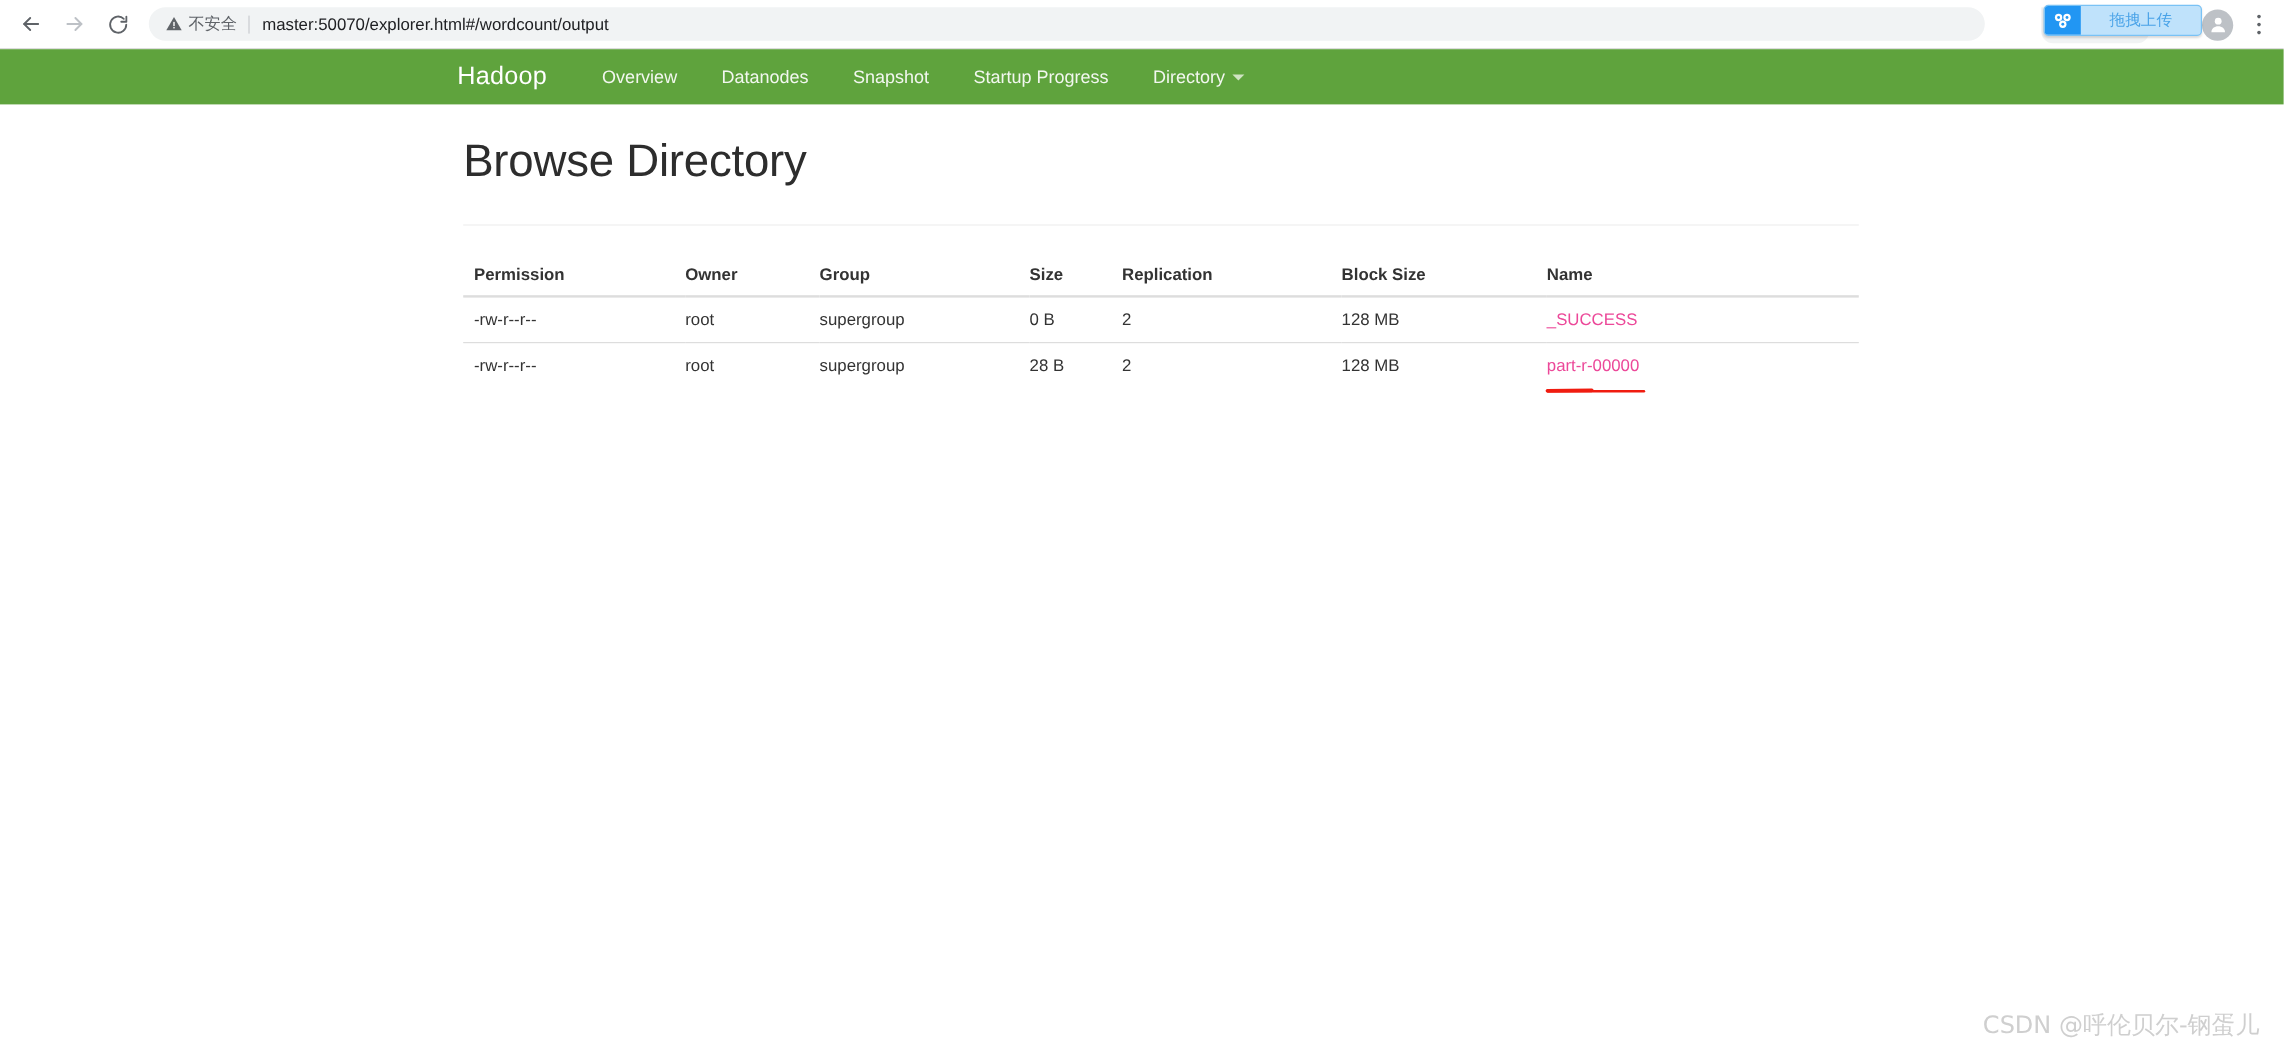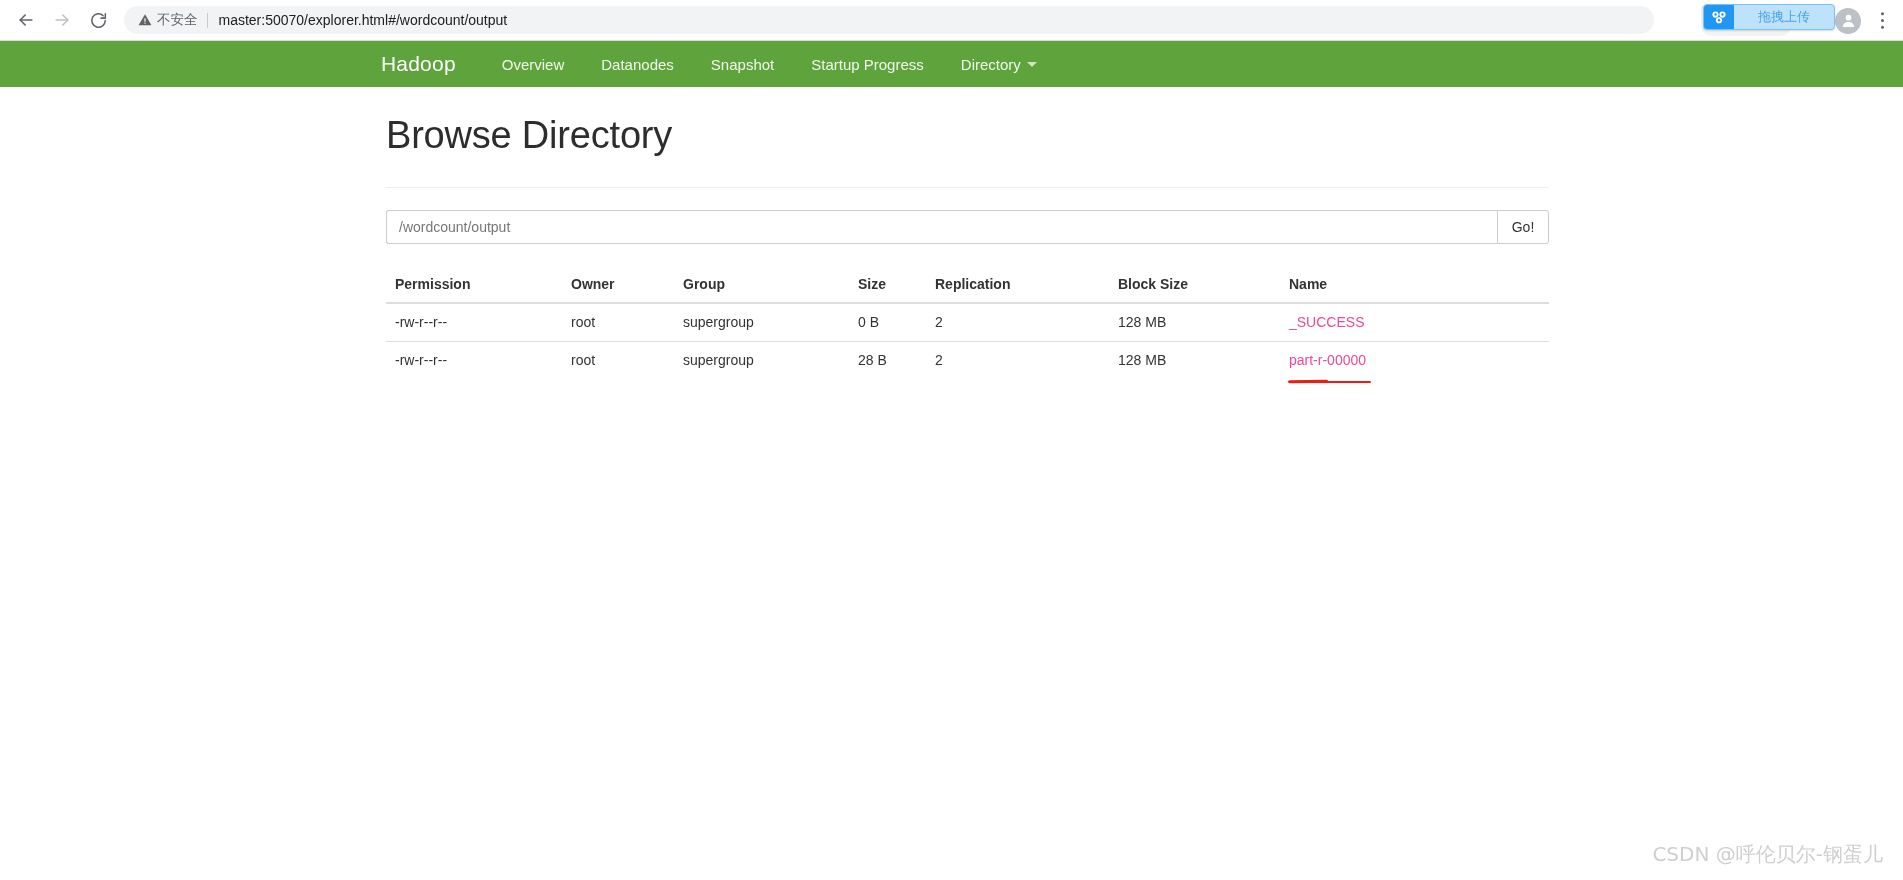--- a/index.html
+++ b/index.html
@@ -385,24 +385,20 @@
     </span>
   </div>
 </div>
 
 <div id="page">
   <div class="container">
 
     <h1 id="page-title">Browse Directory</h1>
     <hr class="rule">
 
-    <div class="input-group">
-      <input class="path-input" type="text" value="/wordcount/output" style="">
-      <button class="go-btn">Go!</button>
-    </div>
 
     <table class="file-table">
       <thead>
         <tr>
           <th class="col-permission">Permission</th>
           <th class="col-owner">Owner</th>
           <th class="col-group">Group</th>
           <th class="col-size">Size</th>
           <th class="col-repl">Replication</th>
           <th class="col-block">Block Size</th>

